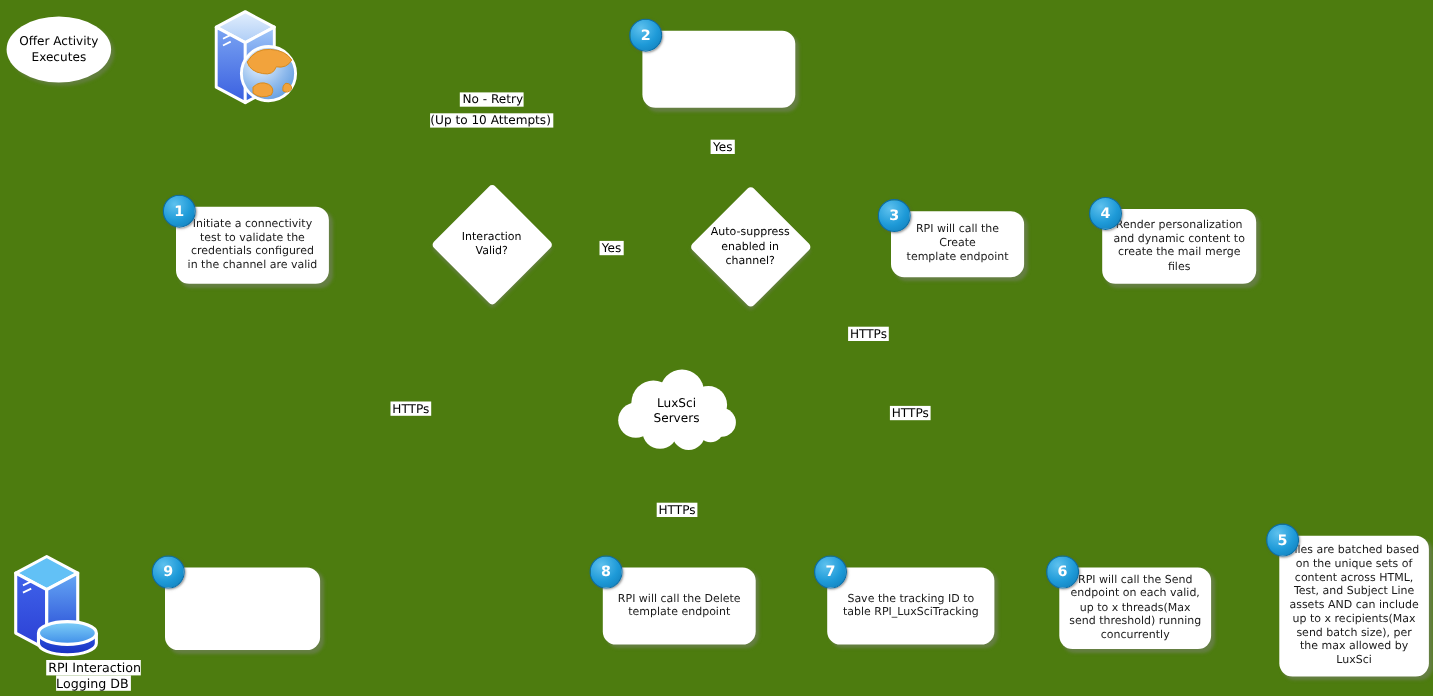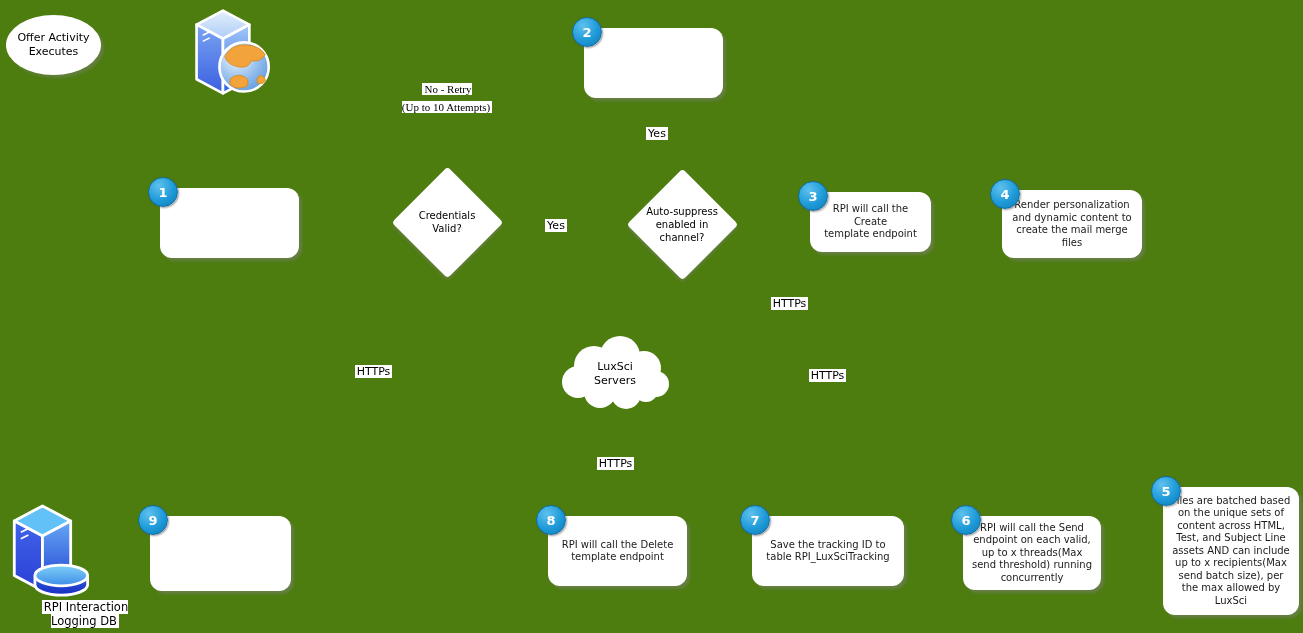--- a/index.html
+++ b/index.html
@@ -53,21 +53,21 @@
   .cloud-text {
     position:absolute; inset:0; display:flex; align-items:center; justify-content:center;
     font-size:11px; line-height:14px; text-align:center; white-space:pre-line; z-index:2;
   }
   .icon-node { position:absolute; }
   
   #p-start          { left:6px;    top:15px;  width:95px;  height:60px; }
   #p-appserver-icon { left:186px;  top:5px;   width:88px;  height:93px; }
   #p-appserver-label{ left:158px;  top:98px;  width:140px; }
   #p-step2          { left:584px;  top:28px;  width:139px; height:70px; }
-  #p-noretry        { left:385px;  top:79px;  width:124px;font-family:Liberation Serif, serif; }
+  #p-noretry        { left:385px;  top:79px;  width:124px; }
   #p-diamond-cred   { left:391px;  top:166px; width:112px; height:112px; }
   #p-diamond-auto   { left:626px;  top:166px; width:112px; height:116px; }
   #p-yes-cred       { left:536px;  top:214px; width:40px; }
   #p-yes-auto       { left:637px;  top:122px; width:40px; }
   #p-step1          { left:160px;  top:188px; width:139px; height:70px; }
   #p-step3          { left:810px;  top:192px; width:121px; height:60px; }
   #p-step4          { left:1002px; top:190px; width:140px; height:68px; }
   #p-https-left     { left:336px;  top:360px; width:75px; }
   #p-https-ur       { left:752px;  top:292px; width:75px; }
   #p-https-lr       { left:790px;  top:364px; width:75px; }
@@ -149,32 +149,36 @@
   </div>
   <div class="lbl-wrap" id="p-https-lr">
     <span class="lbl">HTTPs</span>
   </div>
   <div class="lbl-wrap" id="p-https-bottom">
     <span class="lbl">HTTPs</span>
   </div>
 
   <div class="diamond" id="p-diamond-cred">
     <div class="diamond-shape"></div>
-    <div class="diamond-text">Credentials
+    <div class="diamond-text">Interaction
 Valid?</div>
   </div>
   <div class="diamond" id="p-diamond-auto">
     <div class="diamond-shape"></div>
     <div class="diamond-text">Auto-suppress
 enabled in
 channel?</div>
   </div>
 
   <div class="box" id="p-step1">
     <span class="badge">1</span>
+    <span class="box-text">Initiate a connectivity
+test to validate the
+credentials configured
+in the channel are valid</span>
   </div>
   <div class="box" id="p-step3">
     <span class="badge">3</span>
     <span class="box-text">RPI will call the Create
 template endpoint</span>
   </div>
   <div class="box" id="p-step4">
     <span class="badge">4</span>
     <span class="box-text">Render personalization
 and dynamic content to

